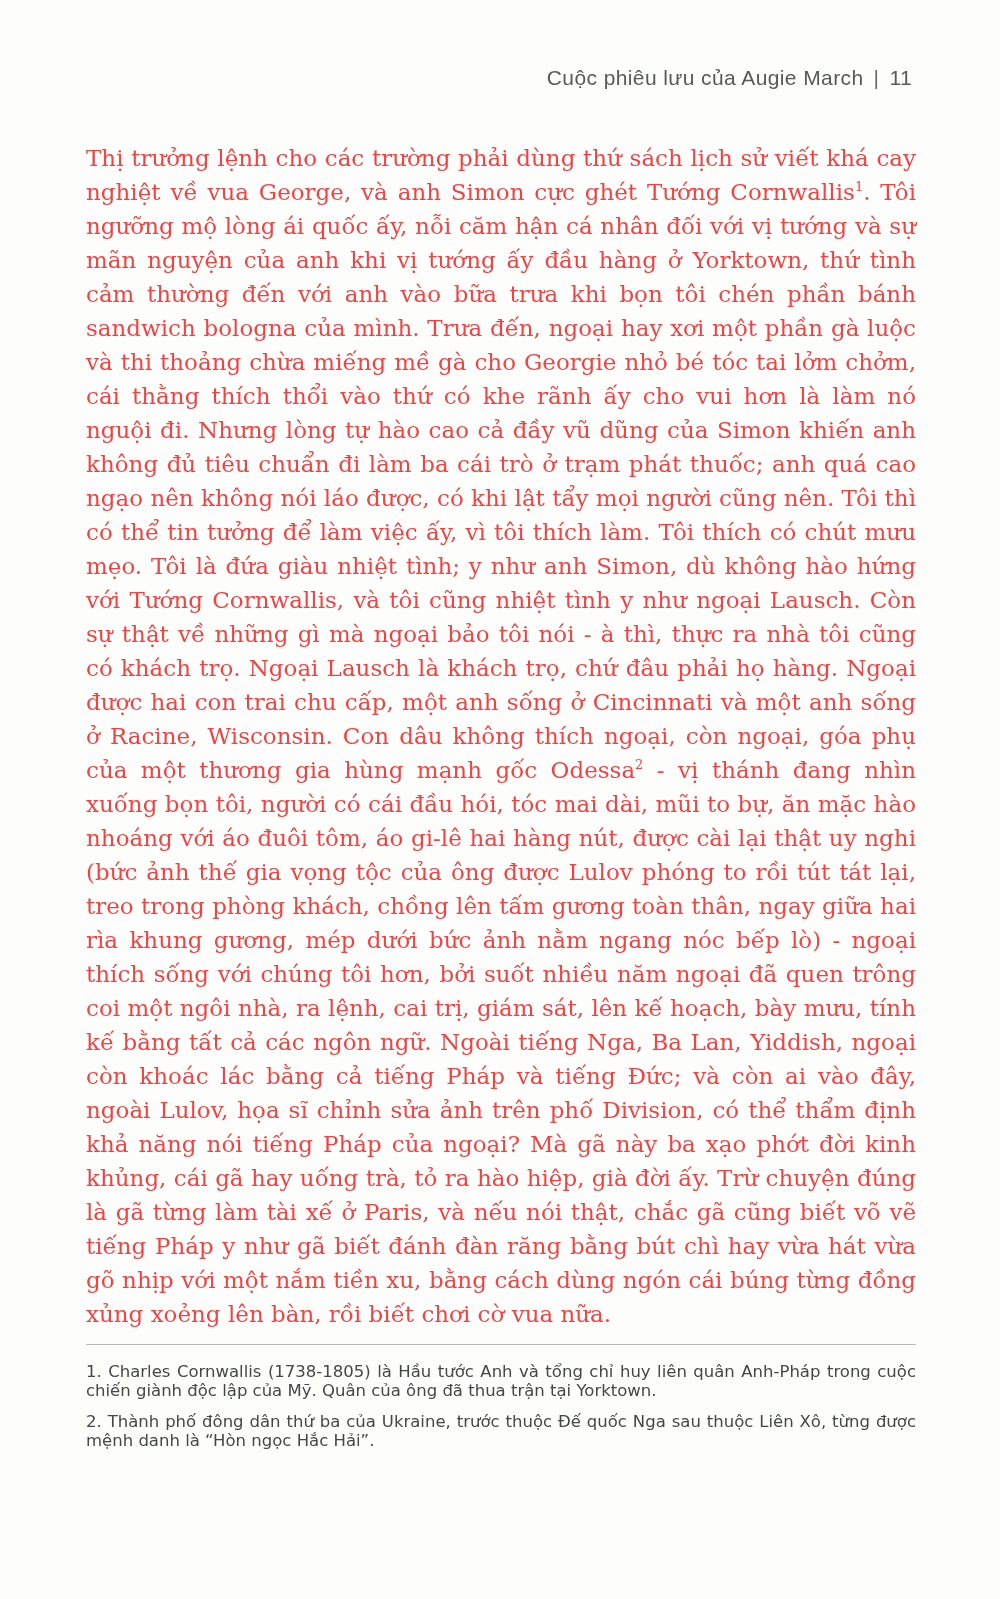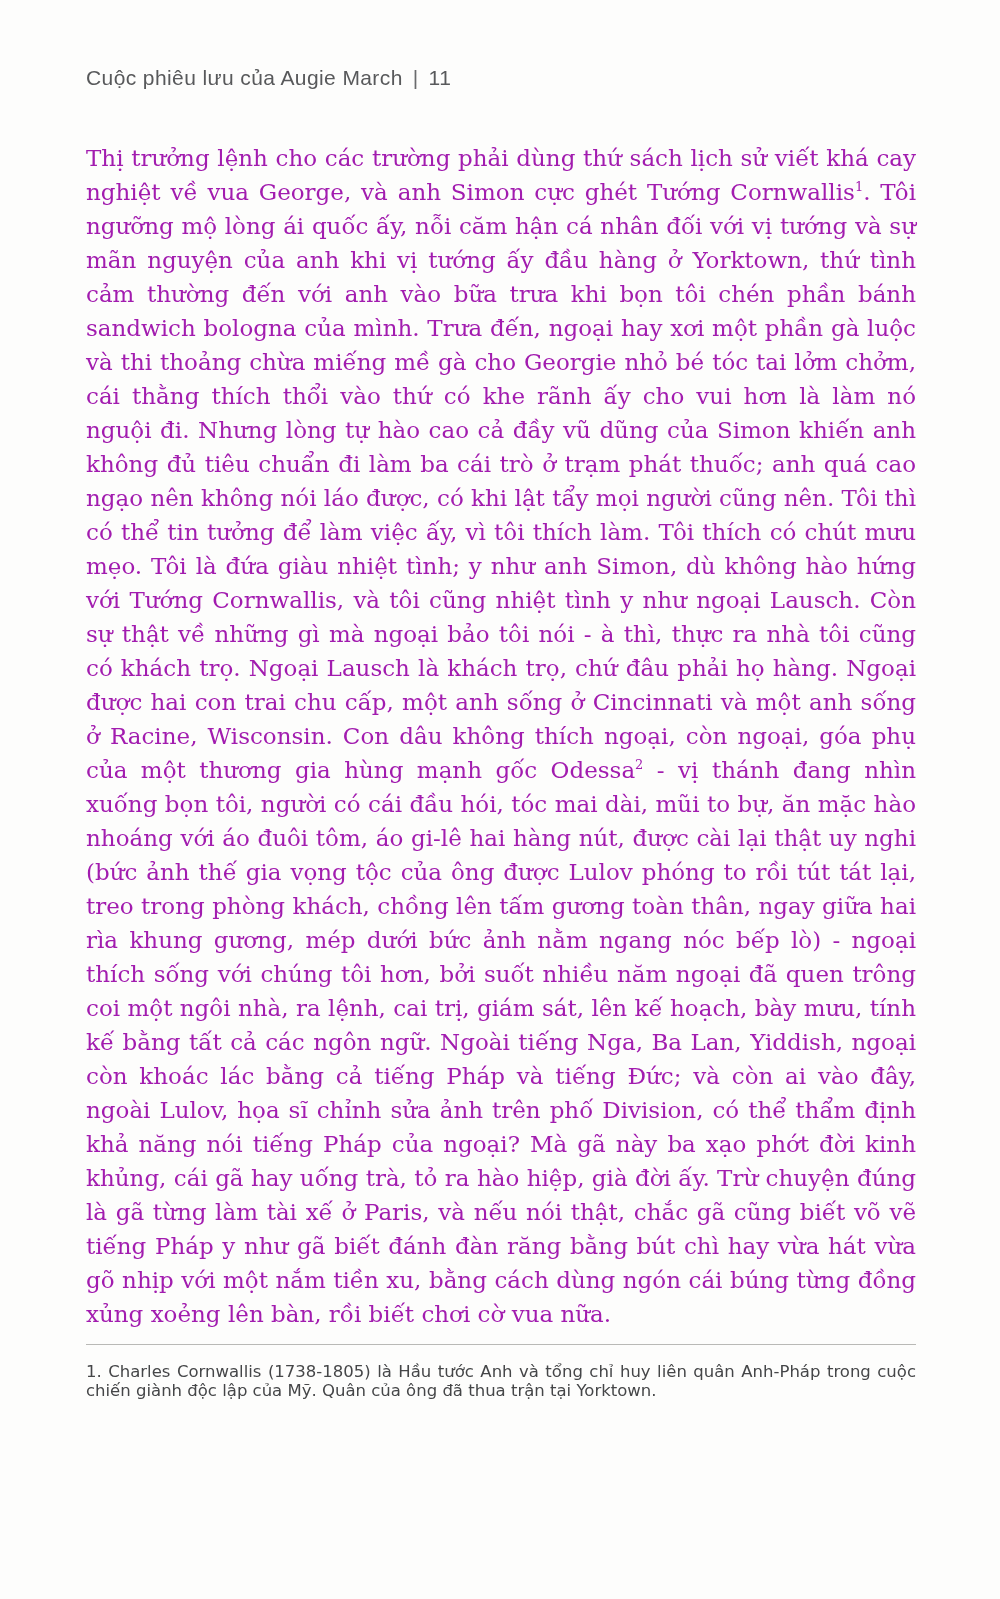--- a/index.html
+++ b/index.html
@@ -11,37 +11,38 @@
     margin: 0 auto;
     background: #fdfdfc;
     font-family: "DejaVu Serif", serif;
     overflow: hidden;
   }
   .running-head {
     position: absolute;
     top: 66px;
     left: 86px;
     right: 88px;
+    text-align: right;
     font-family: "Liberation Sans", sans-serif;
     font-size: 21px;
     letter-spacing: 0.4px;
     color: #58595b;
     white-space: nowrap;
   }
   .running-head .sep { margin: 0 10px; color: #6a6b6d; }
   .body-text {
     position: absolute;
     top: 141px;
     left: 86px;
     width: 830px;
   }
   .para {
     font-size: 23px;
     line-height: 34px;
-    color: #a21caf;
+    color: #ef4444;
     text-align: justify;
     text-justify: inter-word;
   }
   .para sup {
     font-size: 13px;
     line-height: 0;
     vertical-align: super;
   }
   .footnotes {
     position: absolute;
@@ -66,15 +67,16 @@
   <header class="running-head">
     <span>Cuộc phiêu lưu của Augie March</span><span class="sep">|</span><span>11</span>
   </header>
 
   <main class="body-text">
     <p class="para"><span>Thị trưởng lệnh cho các trường phải dùng thứ sách lịch sử viết khá cay nghiệt về vua George, và anh Simon cực ghét Tướng Cornwallis</span><sup>1</sup><span>. Tôi ngưỡng mộ lòng ái quốc ấy, nỗi căm hận cá nhân đối với vị tướng và sự mãn nguyện của anh khi vị tướng ấy đầu hàng ở Yorktown, thứ tình cảm thường đến với anh vào bữa trưa khi bọn tôi chén phần bánh sandwich bologna của mình. Trưa đến, ngoại hay xơi một phần gà luộc và thi thoảng chừa miếng mề gà cho Georgie nhỏ bé tóc tai lởm chởm, cái thằng thích thổi vào thứ có khe rãnh ấy cho vui hơn là làm nó nguội đi. Nhưng lòng tự hào cao cả đầy vũ dũng của Simon khiến anh không đủ tiêu chuẩn đi làm ba cái trò ở trạm phát thuốc; anh quá cao ngạo nên không nói láo được, có khi lật tẩy mọi người cũng nên. Tôi thì có thể tin tưởng để làm việc ấy, vì tôi thích làm. Tôi thích có chút mưu mẹo. Tôi là đứa giàu nhiệt tình; y như anh Simon, dù không hào hứng với Tướng Cornwallis, và tôi cũng nhiệt tình y như ngoại Lausch. Còn sự thật về những gì mà ngoại bảo tôi nói - à thì, thực ra nhà tôi cũng có khách trọ. Ngoại Lausch là khách trọ, chứ đâu phải họ hàng. Ngoại được hai con trai chu cấp, một anh sống ở Cincinnati và một anh sống ở Racine, Wisconsin. Con dâu không thích ngoại, còn ngoại, góa phụ của một thương gia hùng mạnh gốc Odessa</span><sup>2</sup><span> - vị thánh đang nhìn xuống bọn tôi, người có cái đầu hói, tóc mai dài, mũi to bự, ăn mặc hào nhoáng với áo đuôi tôm, áo gi-lê hai hàng nút, được cài lại thật uy nghi (bức ảnh thế gia vọng tộc của ông được Lulov phóng to rồi tút tát lại, treo trong phòng khách, chồng lên tấm gương toàn thân, ngay giữa hai rìa khung gương, mép dưới bức ảnh nằm ngang nóc bếp lò) - ngoại thích sống với chúng tôi hơn, bởi suốt nhiều năm ngoại đã quen trông coi một ngôi nhà, ra lệnh, cai trị, giám sát, lên kế hoạch, bày mưu, tính kế bằng tất cả các ngôn ngữ. Ngoài tiếng Nga, Ba Lan, Yiddish, ngoại còn khoác lác bằng cả tiếng Pháp và tiếng Đức; và còn ai vào đây, ngoài Lulov, họa sĩ chỉnh sửa ảnh trên phố Division, có thể thẩm định khả năng nói tiếng Pháp của ngoại? Mà gã này ba xạo phớt đời kinh khủng, cái gã hay uống trà, tỏ ra hào hiệp, già đời ấy. Trừ chuyện đúng là gã từng làm tài xế ở Paris, và nếu nói thật, chắc gã cũng biết võ vẽ tiếng Pháp y như gã biết đánh đàn răng bằng bút chì hay vừa hát vừa gõ nhịp với một nắm tiền xu, bằng cách dùng ngón cái búng từng đồng xủng xoẻng lên bàn, rồi biết chơi cờ vua nữa.</span></p>
   </main>
 
   <footer class="footnotes">
     <div class="footnote">1. Charles Cornwallis (1738-1805) là Hầu tước Anh và tổng chỉ huy liên quân Anh-Pháp trong cuộc chiến giành độc lập của Mỹ. Quân của ông đã thua trận tại Yorktown.</div>
+    <div class="footnote">2. Thành phố đông dân thứ ba của Ukraine, trước thuộc Đế quốc Nga sau thuộc Liên Xô, từng được mệnh danh là “Hòn ngọc Hắc Hải”.</div>
   </footer>
 
 </div>
 
 </body></html>

